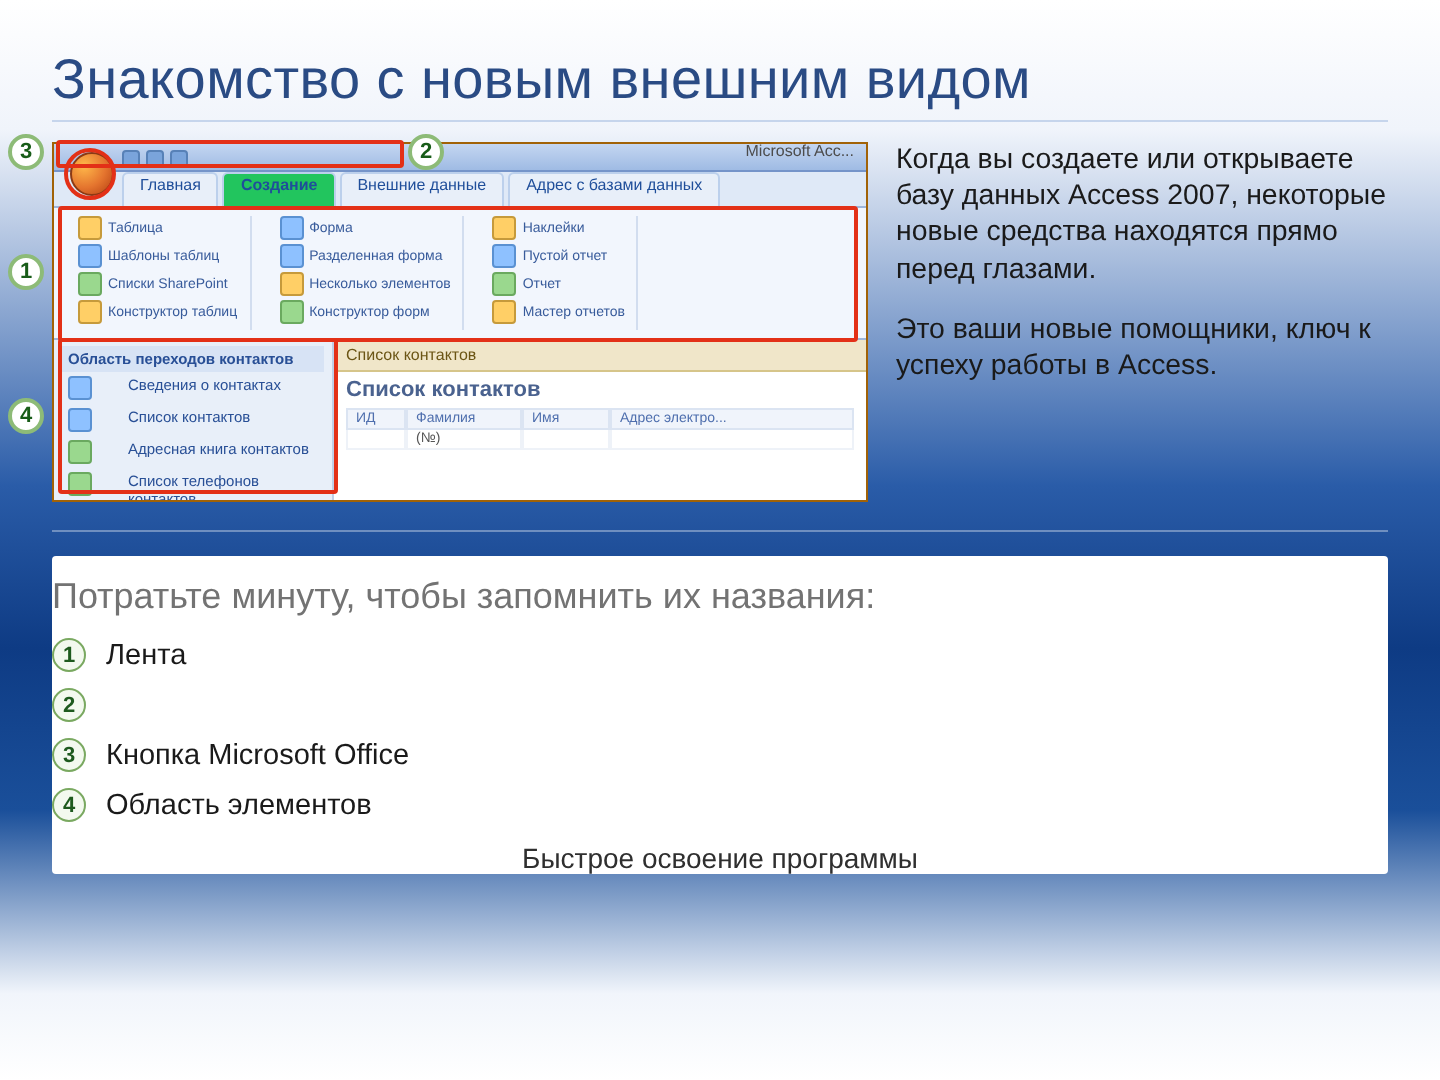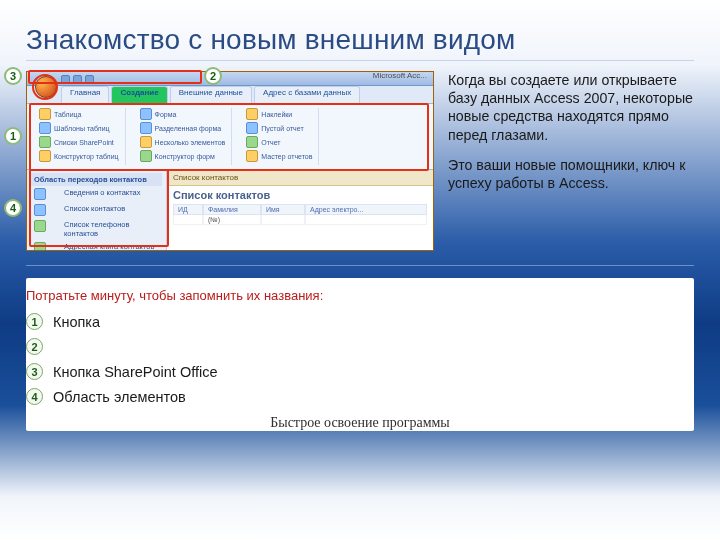--- a/index.html
+++ b/index.html
@@ -54,26 +54,26 @@
 
   
   .callout { position: absolute; width: 18px; height: 18px; border-radius: 50%; display: flex; align-items: center; justify-content: center; font-size: 11px; color: #185c18; border: 2px solid #8dbb77; background: #fff; font-weight: bold; }
 
   .side-text { flex: 1; color: #1a1a1a; font-size: 14.2px; line-height: 1.28; }
   .side-text p { margin-bottom: 12px; }
 
   .divider { border: none; border-top: 1px solid rgba(255,255,255,.35); margin: 14px 0 12px 0; }
 
   .bottom { background: #fff; border-radius: 2px; padding-top: 8px; }
-  .prompt { font-size: 13px; color: #b91c1c; margin: 2px 0 10px 0; }
+  .prompt { font-size: 18px; color: #737373; margin: 2px 0 10px 0; }
   ol.legend { list-style: none; padding: 0; margin: 0 0 8px 0; }
   ol.legend li { display: flex; align-items: center; gap: 10px; margin: 8px 0; font-size: 14.5px; }
   .num { width: 17px; height: 17px; border-radius: 50%; border: 1.5px solid #7aa961; background: #f3f9ef; display: flex; align-items: center; justify-content: center; font-size: 11px; color: #1e5a1e; font-weight: bold; }
 
-  .footer { text-align: center; font-size: 14px; color: #2f2f2f; margin-top: 10px; font-family: Liberation Serif, serif; }
+  .footer { text-align: center; font-size: 14px; color: #2f2f2f; margin-top: 10px; }
 
   
   .office-btn { position: absolute; top: 4px; left: 8px; width: 22px; height: 22px; border-radius: 50%; background: radial-gradient(circle at 30% 30%,#ffb84a,#e4742e 55%,#b43f12); border: 1px solid #8a3a15; }
   .qat { position: absolute; top: 1px; left: 34px; height: 12px; display: flex; gap: 3px; align-items: center; }
   .qat span { width: 9px; height: 9px; background: #7aa4db; border: 1px solid #5781b7; border-radius: 2px; }
 </style>
 </head>
 <body>
 
 <div class="slide">
@@ -159,25 +159,25 @@
             <div class="ni">
                 <span class="mini-ico b"></span>
                 <span>Сведения о контактах</span>
               </div>
             <div class="ni">
                 <span class="mini-ico b"></span>
                 <span>Список контактов</span>
               </div>
             <div class="ni">
                 <span class="mini-ico g"></span>
+                <span>Адресная книга контактов</span>
+              </div>
+            <div class="ni">
+                <span class="mini-ico g"></span>
                 <span>Список телефонов контактов</span>
-              </div>
-            <div class="ni">
-                <span class="mini-ico g"></span>
-                <span>Адресная книга контактов</span>
               </div>
           </div>
           <div class="mini-main">
             <div class="mini-doc-tab">Список контактов</div>
             <div class="mini-doc-title">Список контактов</div>
             <div class="mini-grid">
               <div class="mini-grid-hdr">
                 <div class="w1">ИД</div>
                 <div class="w2">Фамилия</div>
                 <div class="w3">Имя</div>
@@ -210,28 +210,28 @@
     </div>
   </div>
 
   <hr class="divider">
 
   <div class="bottom">
     <p class="prompt">Потратьте минуту, чтобы запомнить их названия:</p>
     <ol class="legend">
       <li>
           <span class="num">1</span>
-          <span>Кнопка</span>
+          <span>Лента</span>
         </li>
       <li>
           <span class="num">2</span>
         </li>
       <li>
           <span class="num">3</span>
-          <span>Кнопка SharePoint Office</span>
+          <span>Кнопка Microsoft Office</span>
         </li>
       <li>
           <span class="num">4</span>
           <span>Область элементов</span>
         </li>
     </ol>
     <div class="footer">Быстрое освоение программы</div>
   </div>
 </div>
 

